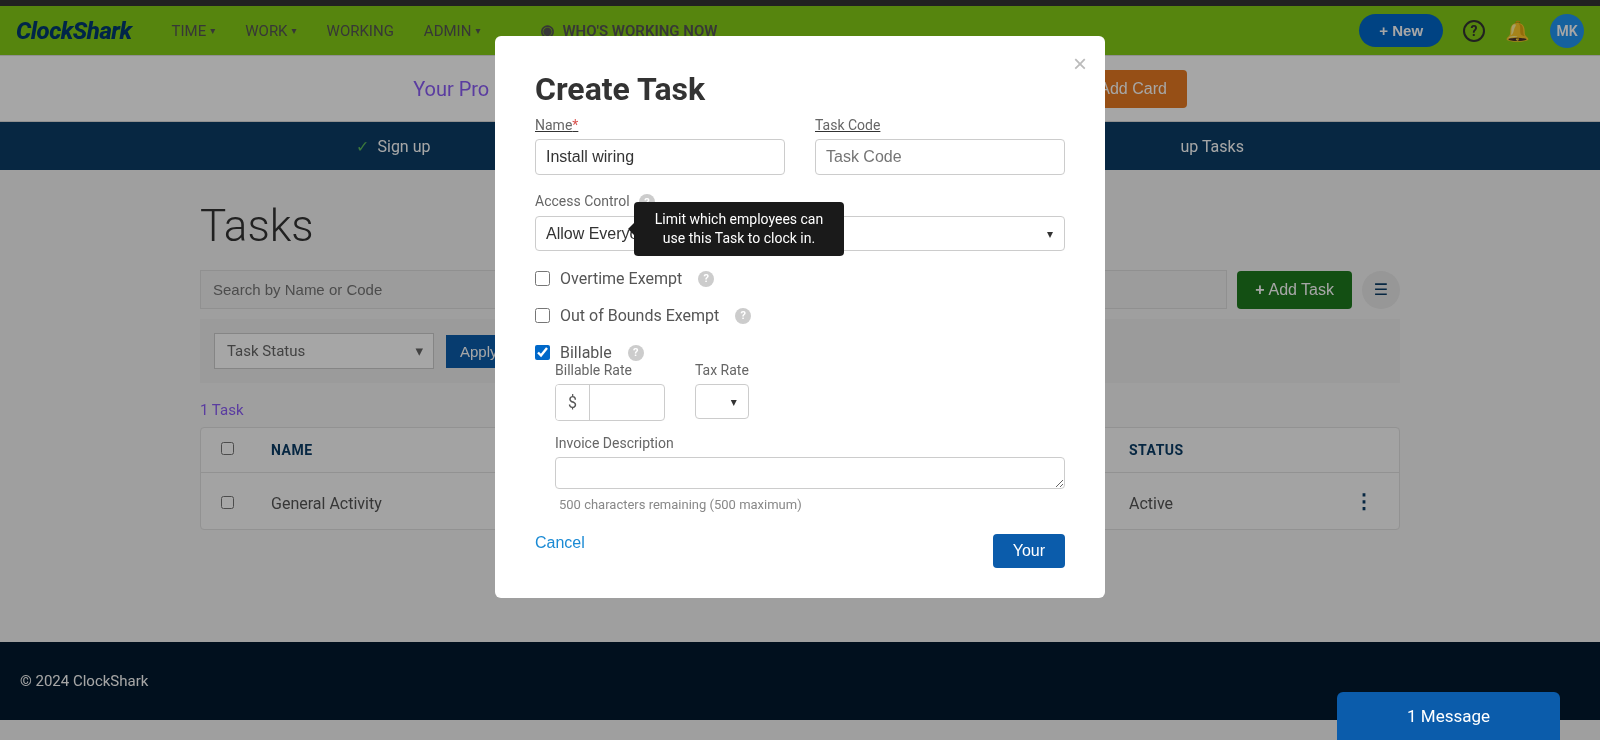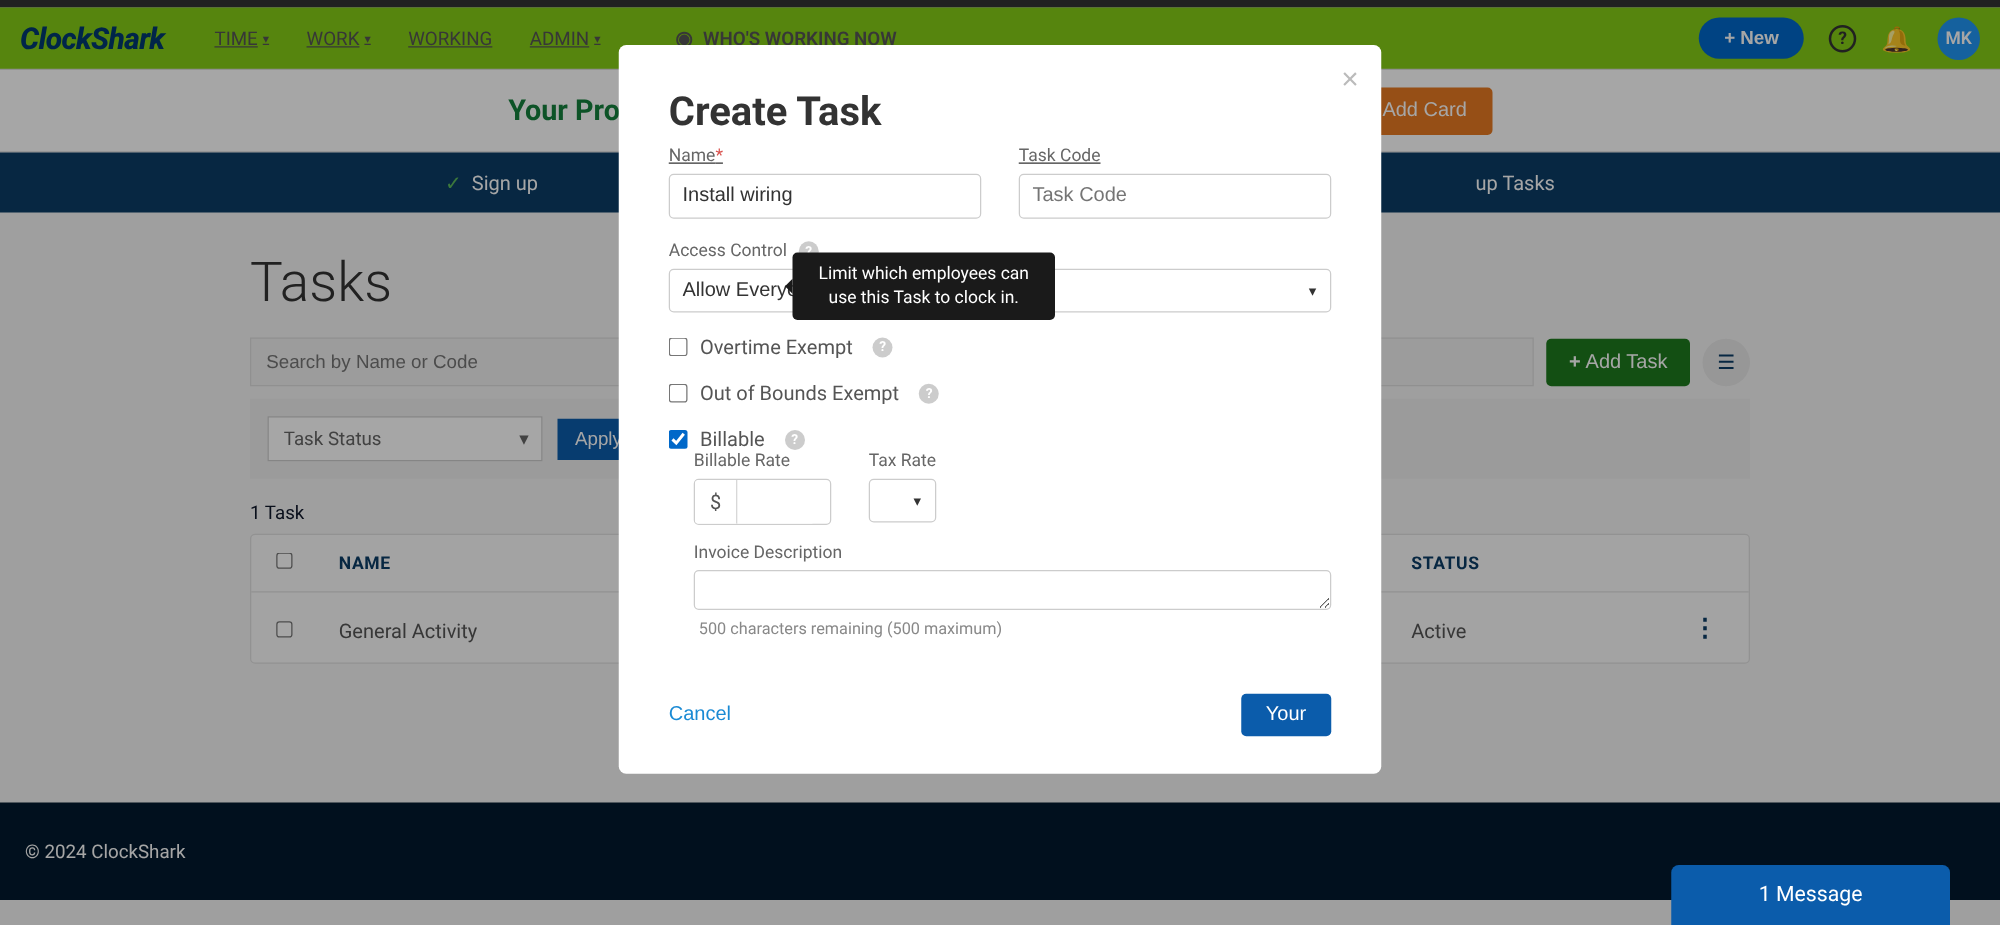--- a/index.html
+++ b/index.html
@@ -32,21 +32,21 @@
     margin-right: 40px;
     letter-spacing: -0.5px;
   }
   .nav {
     display: flex;
     align-items: center;
     gap: 30px;
     color: #555;
     font-size: 15px;
   }
-  .nav-item { cursor: pointer; display: flex; align-items: center; gap: 4px; text-decoration: underline; }
+  .nav-item { cursor: pointer; display: flex; align-items: center; gap: 4px; }
   .caret { font-size: 10px; }
   .working-now { display: flex; align-items: center; gap: 8px; margin-left: 30px; color:#555; font-weight:600;}
   .header-right {
     margin-left: auto;
     display: flex;
     align-items: center;
     gap: 20px;
   }
   .btn-new {
     background: #0068c9;
@@ -82,21 +82,21 @@
   }
   .sub-banner {
     background: #fff;
     height: 66px;
     display: flex;
     align-items: center;
     justify-content: center;
     gap: 20px;
     border-bottom: 1px solid #ddd;
   }
-  .sub-banner-text { font-size: 23px; color: #15803d; font-weight: bold; }
+  .sub-banner-text { font-size: 20px; color: #8b5cf6; }
   .btn-orange {
     background: #e67a22;
     color: #fff;
     border: none;
     padding: 10px 20px;
     font-size: 16px;
     border-radius: 4px;
     cursor: pointer;
   }
   .progress-bar {
@@ -172,21 +172,21 @@
     position: relative;
   }
   .apply-btn {
     background: #0b5cab;
     color: #fff;
     border: none;
     padding: 8px 14px;
     font-size: 15px;
     cursor: pointer;
   }
-  .task-count { margin-top: 18px; color: #0f172a; font-size: 15px; }
+  .task-count { margin-top: 18px; color: #8b5cf6; font-size: 15px; }
   .task-table {
     margin-top: 8px;
     border: 1px solid #e0e0e0;
     border-radius: 4px;
     background: #fafafa;
   }
   .task-table-header {
     display: flex;
     padding: 14px 20px;
     color: #0b3d66;
@@ -351,22 +351,22 @@
   }
   .char-hint {
     font-size: 13px;
     color: #888;
     margin-top: 4px;
     margin-left: 4px;
   }
   .modal-footer {
     display: flex;
     justify-content: space-between;
-    align-items: center;
-    margin-top: 44px;
+    align-items: flex-start;
+    margin-top: 22px;
   }
   .cancel-link {
     color: #1a8ad4;
     font-size: 16px;
     cursor: pointer;
     background:none; border:none;
   }
   .save-btn {
     background: #0b5cab;
     color: #fff;

